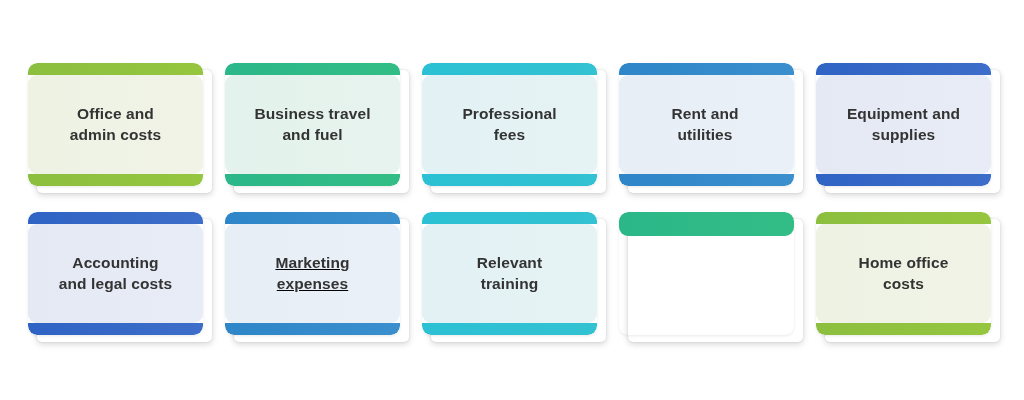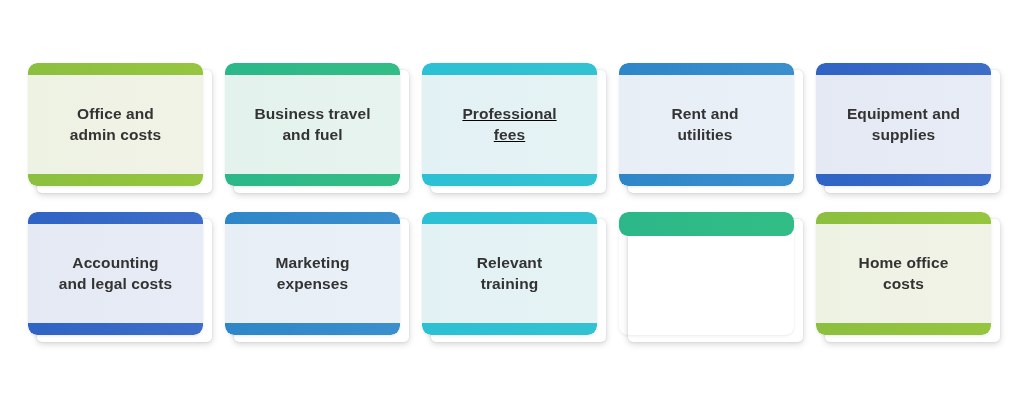--- a/index.html
+++ b/index.html
@@ -82,20 +82,21 @@
   }
 
   .card-body {
     flex: 1 1 auto;
     display: flex;
     align-items: center;
     justify-content: center;
     text-align: center;
     padding: 2px 10px;
     box-sizing: border-box;
+    border-radius: 9px;
   }
 
   .card-label {
     font-size: 15.5px;
     font-weight: 700;
     line-height: 1.32;
     color: #333333;
     letter-spacing: 0.1px;
     white-space: pre-line;
   }
@@ -124,21 +125,21 @@
             <div class="card-label">Business travel
 and fuel</div>
           </div>
           <div class="bar bar-bottom" style="background: linear-gradient(90deg, rgb(43, 183, 137) 0%, rgb(51, 189, 134) 100%);"></div>
         </div>
       </div>
       <div class="card-slot">
         <div class="card-shadow"></div>
         <div class="card">
           <div class="bar bar-top" style="background: linear-gradient(90deg, rgb(44, 192, 212) 0%, rgb(50, 194, 210) 100%);"></div>
-          <div class="card-body" style="background: linear-gradient(90deg, rgb(226, 241, 244) 0%, rgb(230, 243, 245) 100%); text-decoration: underline;">
+          <div class="card-body" style="background: linear-gradient(90deg, rgb(226, 241, 244) 0%, rgb(230, 243, 245) 100%);">
             <div class="card-label">Professional
 fees</div>
           </div>
           <div class="bar bar-bottom" style="background: linear-gradient(90deg, rgb(44, 192, 212) 0%, rgb(50, 194, 210) 100%);"></div>
         </div>
       </div>
       <div class="card-slot">
         <div class="card-shadow"></div>
         <div class="card">
           <div class="bar bar-top" style="background: linear-gradient(90deg, rgb(46, 134, 200) 0%, rgb(59, 143, 205) 100%);"></div>
@@ -168,21 +169,21 @@
             <div class="card-label">Accounting
 and legal costs</div>
           </div>
           <div class="bar bar-bottom" style="background: linear-gradient(90deg, rgb(47, 99, 196) 0%, rgb(61, 110, 201) 100%);"></div>
         </div>
       </div>
       <div class="card-slot">
         <div class="card-shadow"></div>
         <div class="card">
           <div class="bar bar-top" style="background: linear-gradient(90deg, rgb(46, 134, 200) 0%, rgb(59, 143, 205) 100%);"></div>
-          <div class="card-body" style="background: linear-gradient(90deg, rgb(231, 238, 246) 0%, rgb(234, 240, 247) 100%);">
+          <div class="card-body" style="background: linear-gradient(90deg, rgb(231, 238, 246) 0%, rgb(234, 240, 247) 100%); text-decoration: underline;">
             <div class="card-label">Marketing
 expenses</div>
           </div>
           <div class="bar bar-bottom" style="background: linear-gradient(90deg, rgb(46, 134, 200) 0%, rgb(59, 143, 205) 100%);"></div>
         </div>
       </div>
       <div class="card-slot">
         <div class="card-shadow"></div>
         <div class="card">
           <div class="bar bar-top" style="background: linear-gradient(90deg, rgb(44, 192, 212) 0%, rgb(50, 194, 210) 100%);"></div>

